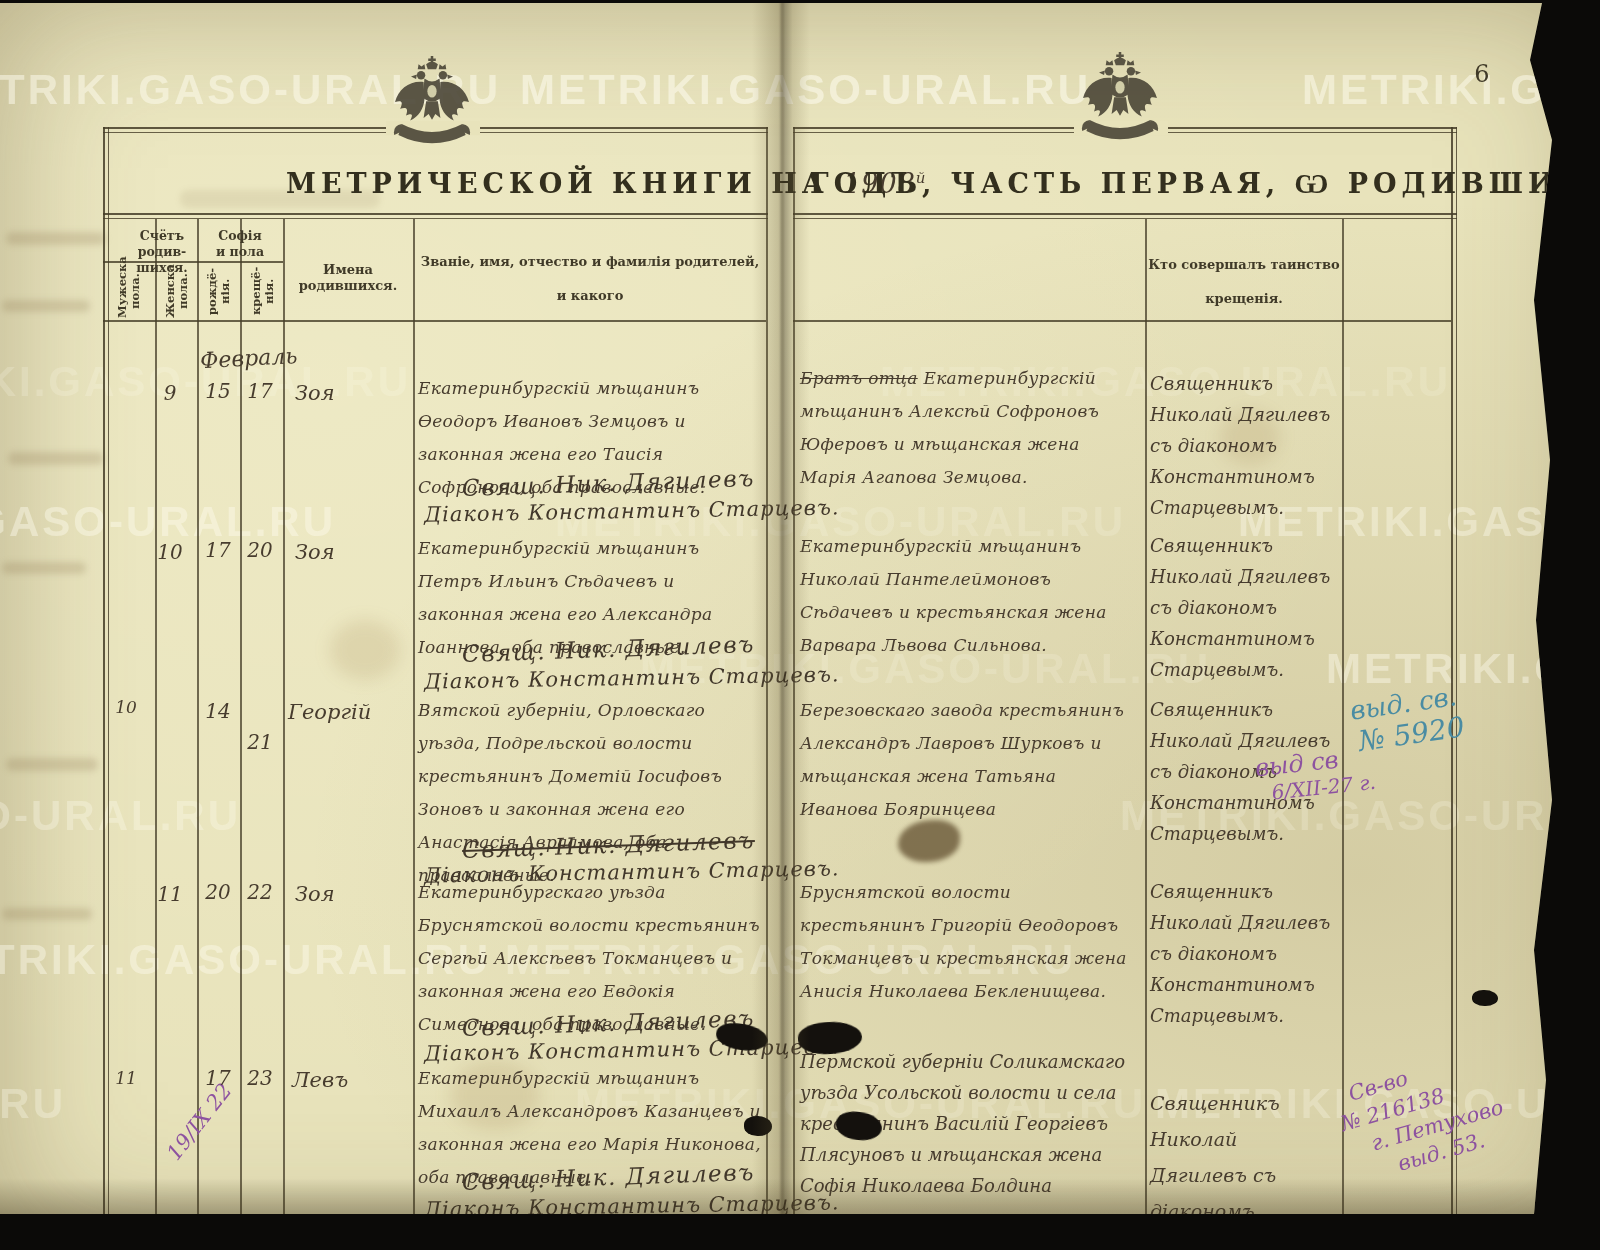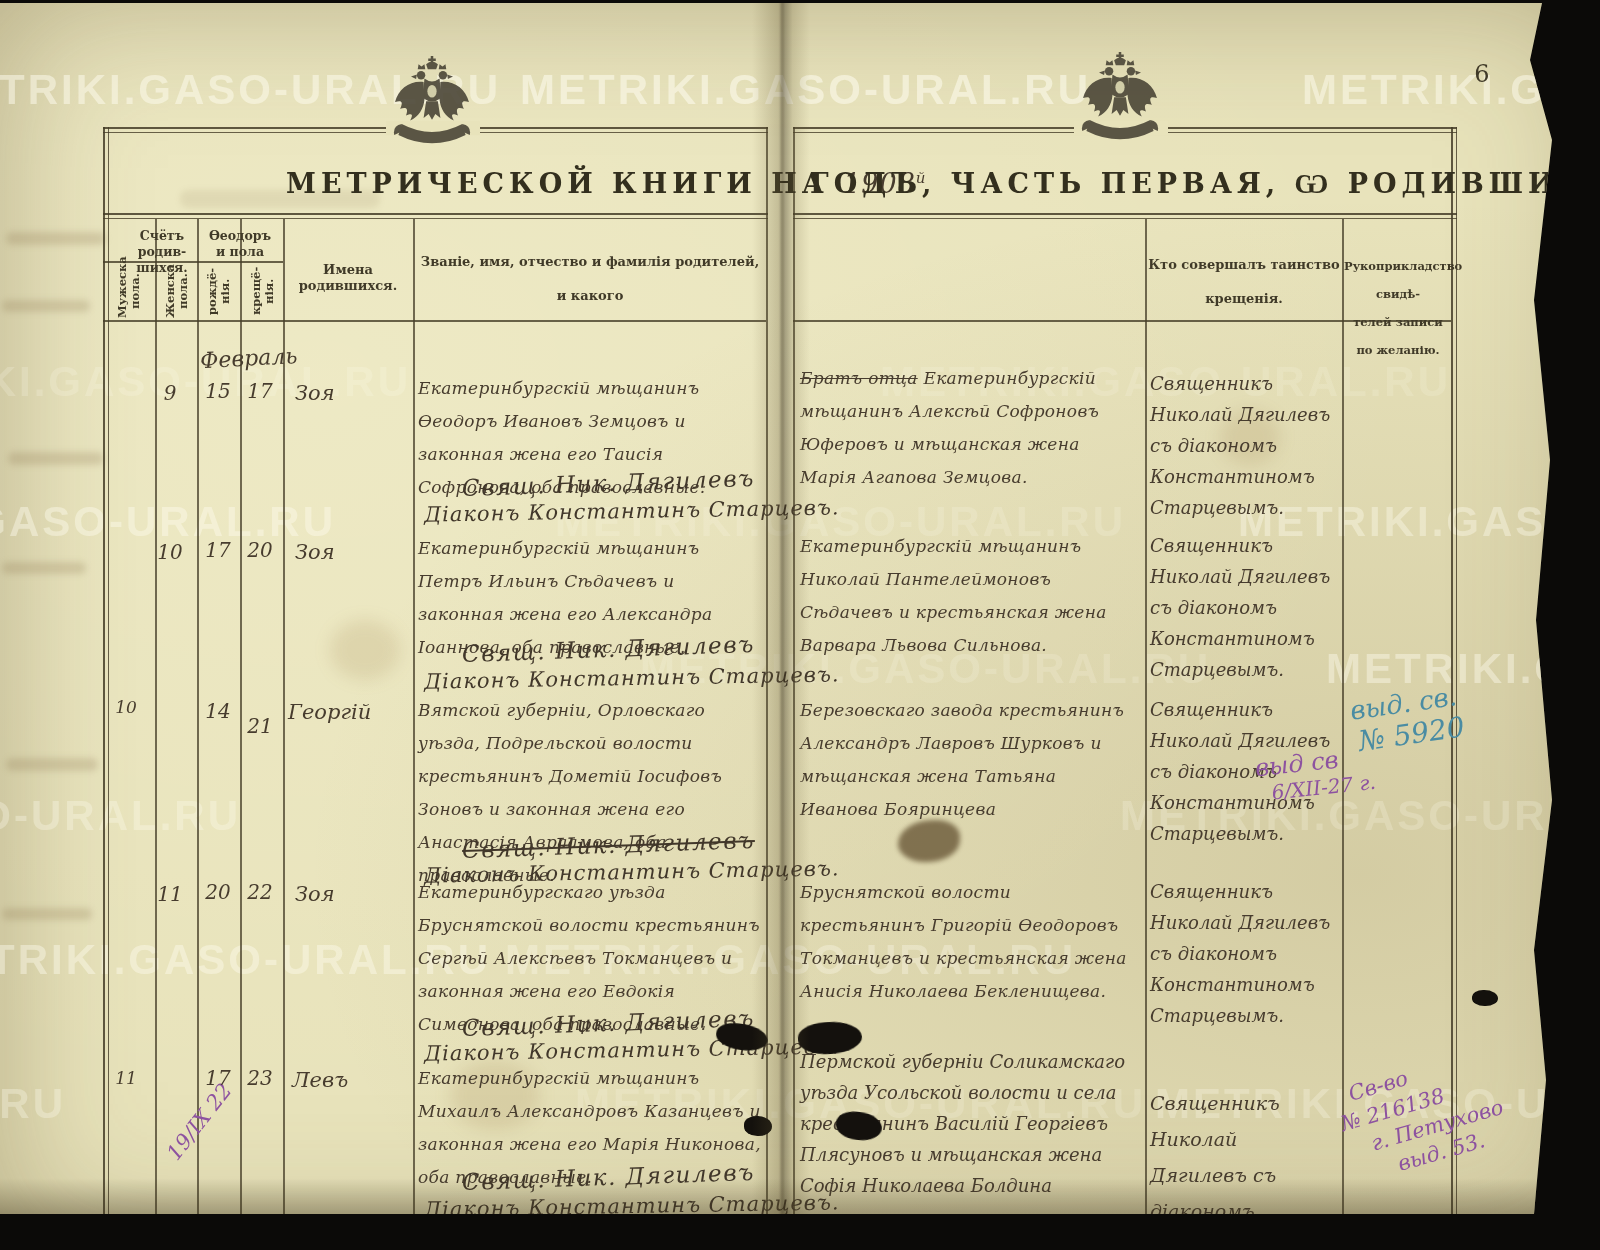--- a/index.html
+++ b/index.html
@@ -150,37 +150,33 @@
     </div>
     <div class="print title" style="left:800px;top:168px;width:600px;text-align:left;padding-left:10px;">ГОДЪ, ЧАСТЬ ПЕРВАЯ, Ѡ РОДИВШИХСЯ.</div>
 
     <div class="print hdr" style="left:105px;top:228px;width:90px;margin-left:12px;">
       <div>Счётъ родив-</div>
         <div>шихся.</div>
     </div>
     <div class="vlabel" style="left:116px;top:264px;height:54px;width:18px;">Мужеска пола.</div>
     <div class="vlabel" style="left:164px;top:264px;height:54px;width:18px;">Женска пола.</div>
     <div class="print hdr" style="left:197px;top:228px;width:86px;">
-      <div>Ѳеодоръ</div>
+      <div>Софія</div>
         <div>и пола</div>
     </div>
     <div class="vlabel" style="left:206px;top:264px;height:54px;width:28px;">рождё- нія.</div>
     <div class="vlabel" style="left:250px;top:264px;height:54px;width:28px;">крещё- нія.</div>
     <div class="print hdr" style="left:285px;top:262px;width:126px;font-size:13px;">Имена родившихся.</div>
     <div class="print hdr" style="left:416px;top:245px;width:348px;font-size:13px;line-height:34px;">
       <div>Званіе, имя, отчество и фамилія родителей, и какого</div>
     </div>
 
     <div class="print hdr" style="left:1148px;top:248px;width:192px;font-size:13px;line-height:34px;">
       <div>Кто совершалъ таинство</div>
         <div>крещенія.</div>
-    </div>
-    <div class="print hdr" style="left:1344px;top:252px;width:108px;font-size:11.5px;line-height:28px;">
-      <div>Рукоприкладство свидѣ-</div>
-        <div>телей записи по желанію.</div>
     </div>
 
     <div class="hw" style="left:200px;top:345px;width:120px;font-size:22px;transform:rotate(-3deg);">Февраль</div>
 
     <div class="hw num" style="left:150px;top:381px;width:40px;">9</div>
     <div class="hw num" style="left:199px;top:379px;width:38px;">15</div>
     <div class="hw num" style="left:241px;top:379px;width:38px;">17</div>
     <div class="hw" style="left:295px;top:381px;width:110px;font-size:21px;">Зоя</div>
     <div class="hw body-text" style="left:418px;top:372px;width:345px;">Екатеринбургскій мѣщанинъ Ѳеодоръ Ивановъ Земцовъ и законная жена его Таисія Софронова, оба православные.</div>
     <div class="hw sig1" style="left:462px;top:470px;">Свящ. Ник. Дягилевъ</div>
@@ -196,21 +192,21 @@
     <div class="hw num" style="left:241px;top:538px;width:38px;">20</div>
     <div class="hw" style="left:295px;top:540px;width:110px;font-size:21px;">Зоя</div>
     <div class="hw body-text" style="left:418px;top:532px;width:345px;">Екатеринбургскій мѣщанинъ Петръ Ильинъ Сѣдачевъ и законная жена его Александра Іоаннова, оба православные.</div>
     <div class="hw sig1" style="left:462px;top:636px;">Свящ. Ник. Дягилевъ</div>
     <div class="hw sig2" style="left:424px;top:666px;">Діаконъ Константинъ Старцевъ.</div>
     <div class="hw body-text" style="left:800px;top:530px;width:338px;">Екатеринбургскій мѣщанинъ Николай Пантелеймоновъ Сѣдачевъ и крестьянская жена Варвара Львова Сильнова.</div>
     <div class="hw" style="left:1150px;top:530px;width:188px;font-size:18px;line-height:31px;">Священникъ Николай Дягилевъ съ діакономъ Константиномъ Старцевымъ.</div>
 
     <div class="hw num" style="left:106px;top:697px;width:40px;font-size:17px;">10</div>
     <div class="hw num" style="left:199px;top:699px;width:38px;">14</div>
-    <div class="hw num" style="left:241px;top:714px;width:38px;">21</div>
+    <div class="hw num" style="left:241px;top:730px;width:38px;">21</div>
     <div class="hw" style="left:288px;top:700px;width:118px;font-size:21px;">Георгій</div>
     <div class="hw body-text" style="left:418px;top:694px;width:345px;">Вятской губерніи, Орловскаго уѣзда, Подрельской волости крестьянинъ Дометій Іосифовъ Зоновъ и законная жена его Анастасія Авраамова, оба православные.</div>
     <div class="hw sig1 struck" style="left:462px;top:832px;">Свящ. Ник. Дягилевъ</div>
     <div class="hw sig2" style="left:424px;top:860px;">Діаконъ Константинъ Старцевъ.</div>
     <div class="hw body-text" style="left:800px;top:694px;width:338px;">Березовскаго завода крестьянинъ Александръ Лавровъ Шурковъ и мѣщанская жена Татьяна Иванова Бояринцева</div>
     <div class="hw" style="left:1150px;top:694px;width:188px;font-size:18px;line-height:31px;">Священникъ Николай Дягилевъ съ діакономъ Константиномъ Старцевымъ.</div>
     <div class="annot blue" style="left:1352px;top:688px;transform:rotate(-8deg);font-size:26px;">
       <div>выд. св.</div>
       <div style="margin-left:4px;font-size:28px;">№ 5920</div>
     </div>

